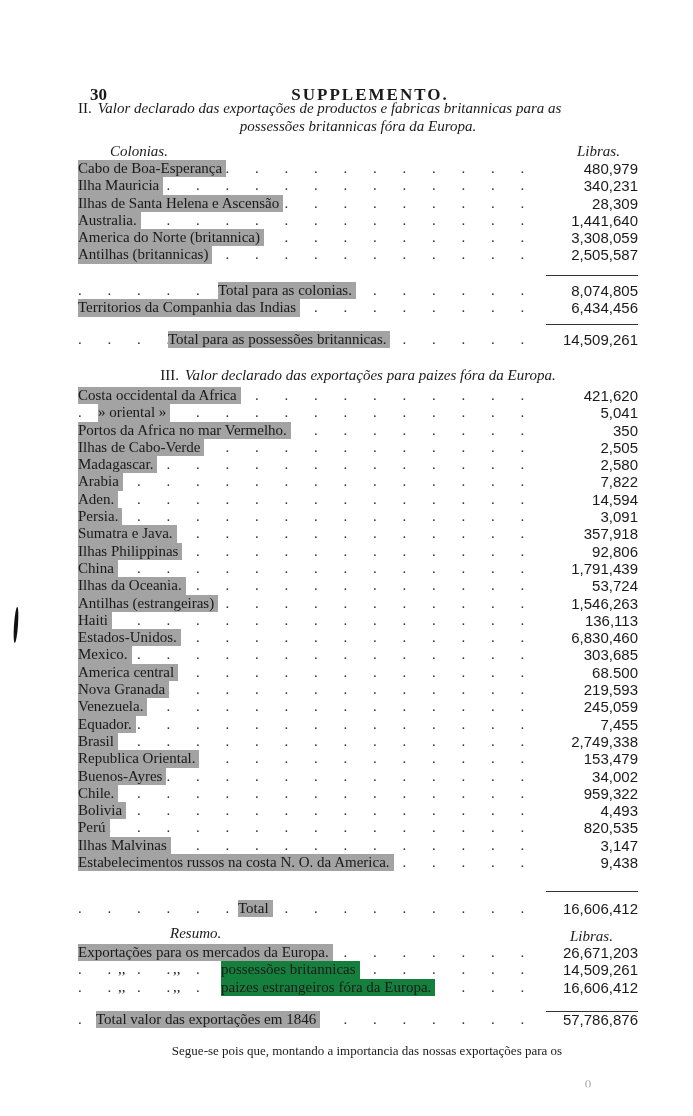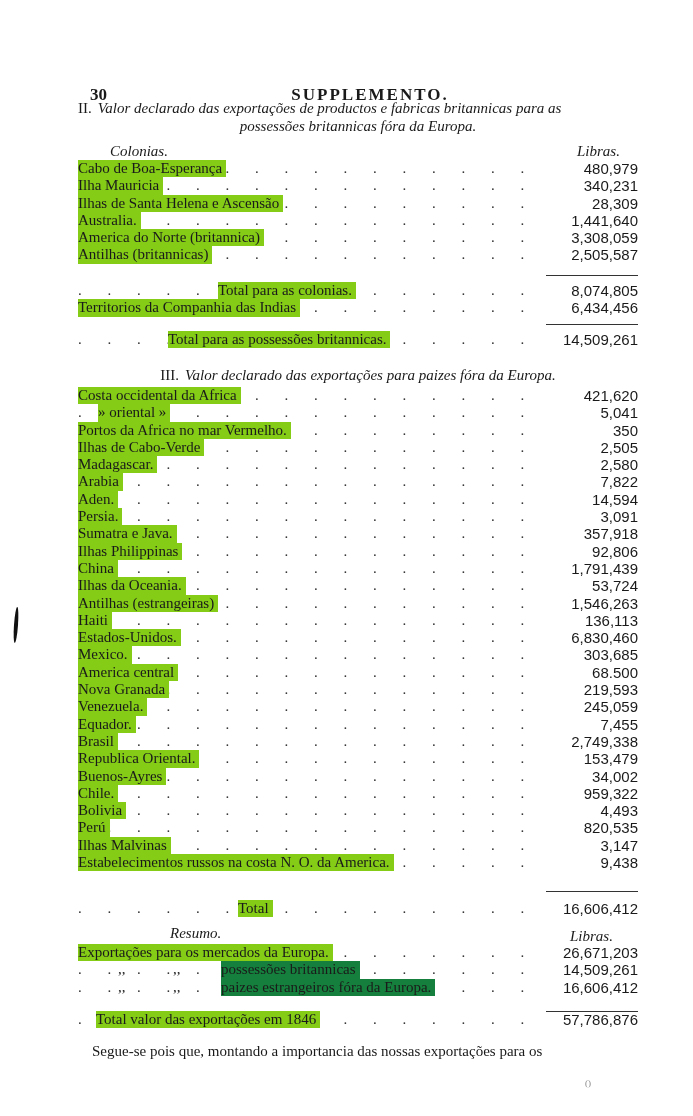--- a/index.html
+++ b/index.html
@@ -13,31 +13,31 @@
     .page-number { position: absolute; left: 0; top: 0; font-size: 17px; font-weight: bold; }
     .running-head { position: absolute; left: 0; right: 0; text-align: center; top: 0; font-size: 17px; font-weight: bold; letter-spacing: 2px; }
     .section-title { position: absolute; left: 78px; width: 560px; font-style: italic; font-size: 15px; line-height: 18px; }
     .section-title .num { font-style: normal; font-weight: normal; margin-right: 6px; }
     .sec2-title { top: 99px; }
     .sec2-title .l2 { display: block; text-align: center; }
     .sec3-title { top: 366px; text-align: center; }
     .colhead { position: absolute; font-style: italic; font-size: 15px; }
     .rows { position: absolute; left: 78px; width: 560px; }
     .row { position: relative; height: 17.3px; line-height: 17.3px; font-size: 15px; white-space: nowrap; }
-    .row .label { position: absolute; left: 0; background: #84cc16; padding-right: 4px; z-index: 1; }
+    .row .label { position: absolute; left: 0; background: #a3a3a3; padding-right: 4px; z-index: 1; }
     .row .dots { position: absolute; left: 0; right: 100px; overflow: hidden; letter-spacing: 11px; color: #333; }
     .row .value { position: absolute; right: 0; text-align: right; font-family: Liberation Sans, sans-serif; }
     .row.indent .label { left: 20px; }
     .row.total .label { left: 140px; }
     .row.total2 .label { left: 90px; }
     .rule { position: absolute; right: 0; width: 92px; border-top: 1px solid #333; height: 0; }
     .ditto { position: absolute; left: 40px; }
     .ditto2 { position: absolute; left: 95px; }
     .ditto-text { position: absolute; left: 143px; background:#15803d; padding-right: 4px; z-index: 1;}
-    .body-text { position: absolute; left: 92px; top: 1043px; font-size: 15px; width: 550px; white-space: nowrap; }
+    .body-text { position: absolute; left: 92px; top: 1043px; font-size: 13px; width: 550px; white-space: nowrap; text-align: center; }
     .footer-mark { position: absolute; left: 585px; top: 1078px; font-size: 9px; color: #888; }
     .margin-mark { position: absolute; left: 14px; top: 607px; width: 4px; height: 36px; border-radius: 50%; background: #111; transform: rotate(4deg); }
   </style>
 </head>
 <body>
 
 <div class="page">
 
   <div class="header">
     <span class="page-number">30</span>

